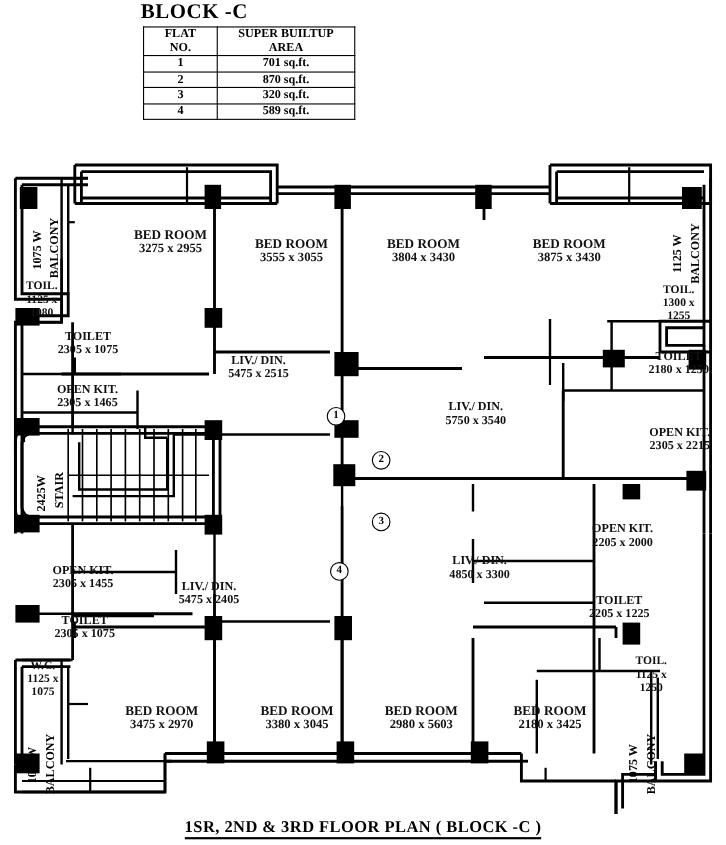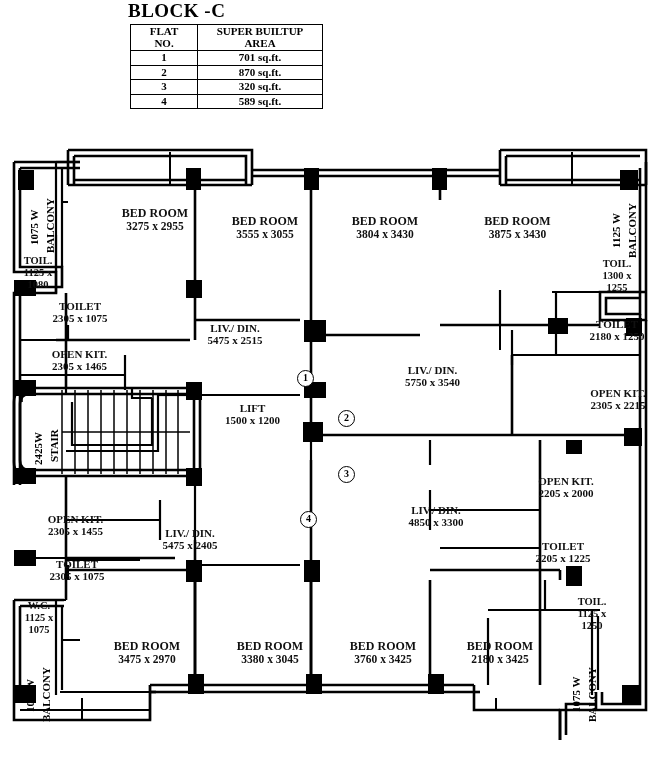--- a/index.html
+++ b/index.html
@@ -385,24 +385,20 @@
   <div class="lbl" style="left:22px;top:348px;width:115px;">
     <span class="n">OPEN KIT.</span>
     <span class="d">2305 x 1465</span>
   </div>
 
   <div class="lbl" style="left:180px;top:322px;width:110px;">
     <span class="n">LIV./ DIN.</span>
     <span class="d">5475 x 2515</span>
   </div>
 
-  <div class="lbl" style="left:205px;top:402px;width:95px;">
-    <span class="n">LIFT</span>
-    <span class="d">1500 x 1200</span>
-  </div>
 
   <div class="lbl" style="left:18px;top:513px;width:115px;">
     <span class="n">OPEN KIT.</span>
     <span class="d">2305 x 1455</span>
   </div>
 
   <div class="lbl" style="left:135px;top:527px;width:110px;">
     <span class="n">LIV./ DIN.</span>
     <span class="d">5475 x 2405</span>
   </div>
@@ -423,21 +419,21 @@
     <span class="d">3475 x 2970</span>
   </div>
 
   <div class="lbl big" style="left:205px;top:640px;width:130px;">
     <span class="n">BED ROOM</span>
     <span class="d">3380 x 3045</span>
   </div>
 
   <div class="lbl big" style="left:318px;top:640px;width:130px;">
     <span class="n">BED ROOM</span>
-    <span class="d">3760 x 3425</span>
+    <span class="d">2980 x 5603</span>
   </div>
 
   <div class="lbl big" style="left:435px;top:640px;width:130px;">
     <span class="n">BED ROOM</span>
     <span class="d">2180 x 3425</span>
   </div>
 
   <div class="lbl sm" style="left:586px;top:258px;width:62px;">
     <span class="n">TOIL.</span>
     <span class="d">1300 x</span>
@@ -513,14 +509,17 @@
   </div>
   <div class="vlbl" style="left:48px;top:462px;">
     <span>STAIR</span>
   </div>
 
   <div class="circ" style="left:297px;top:370px;">1</div>
   <div class="circ" style="left:338px;top:410px;">2</div>
   <div class="circ" style="left:338px;top:466px;">3</div>
   <div class="circ" style="left:300px;top:511px;">4</div>
 
+  <div class="caption">
+    <span>1SR, 2ND &amp; 3RD  FLOOR  PLAN  ( BLOCK -C )</span>
+  </div>
 
 </div>
 
 </body></html>

